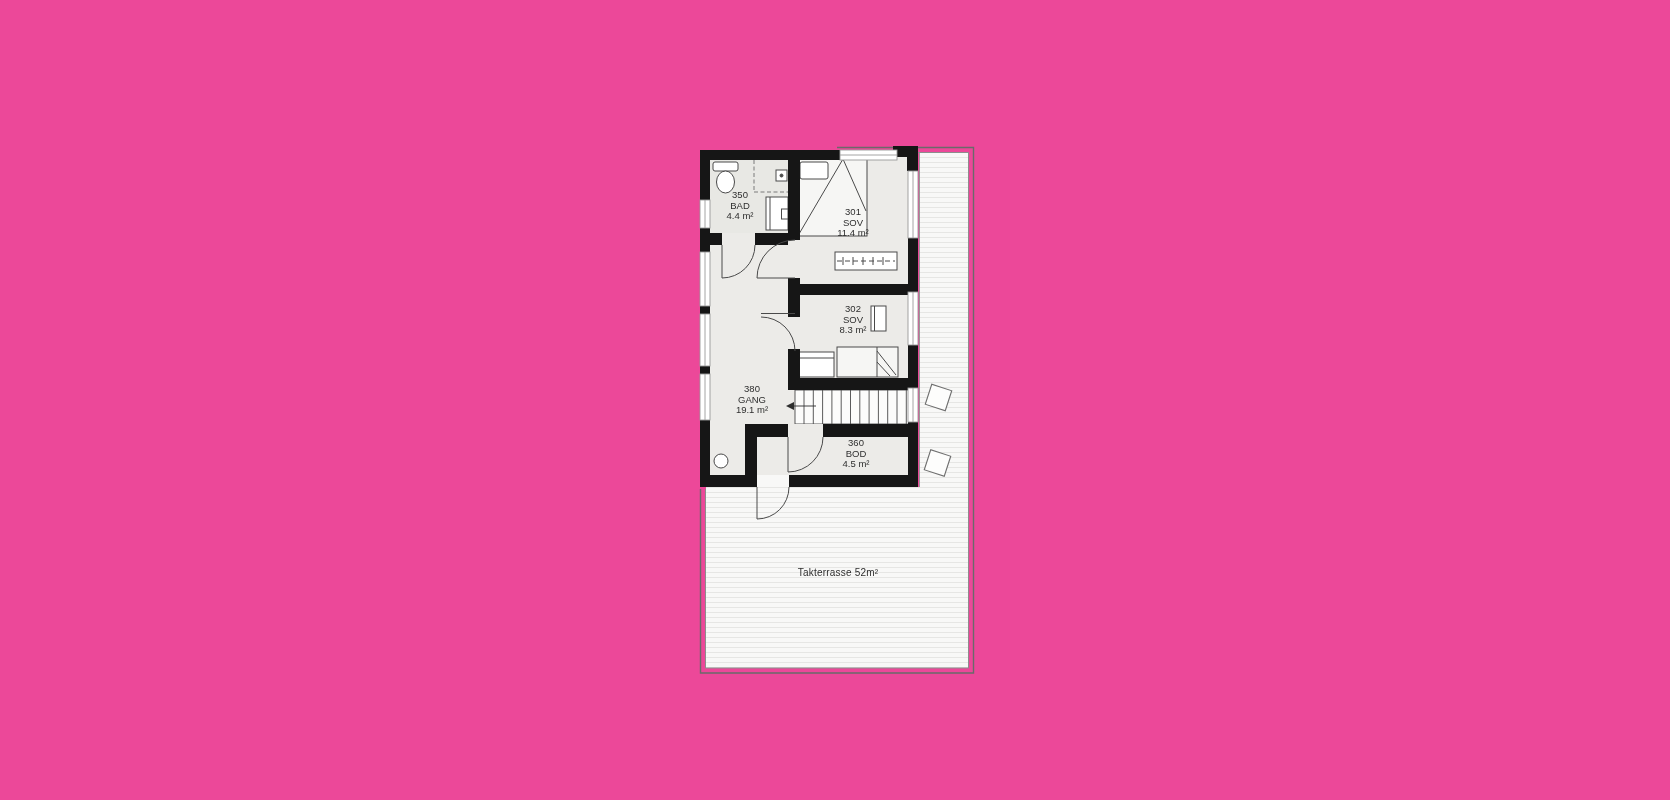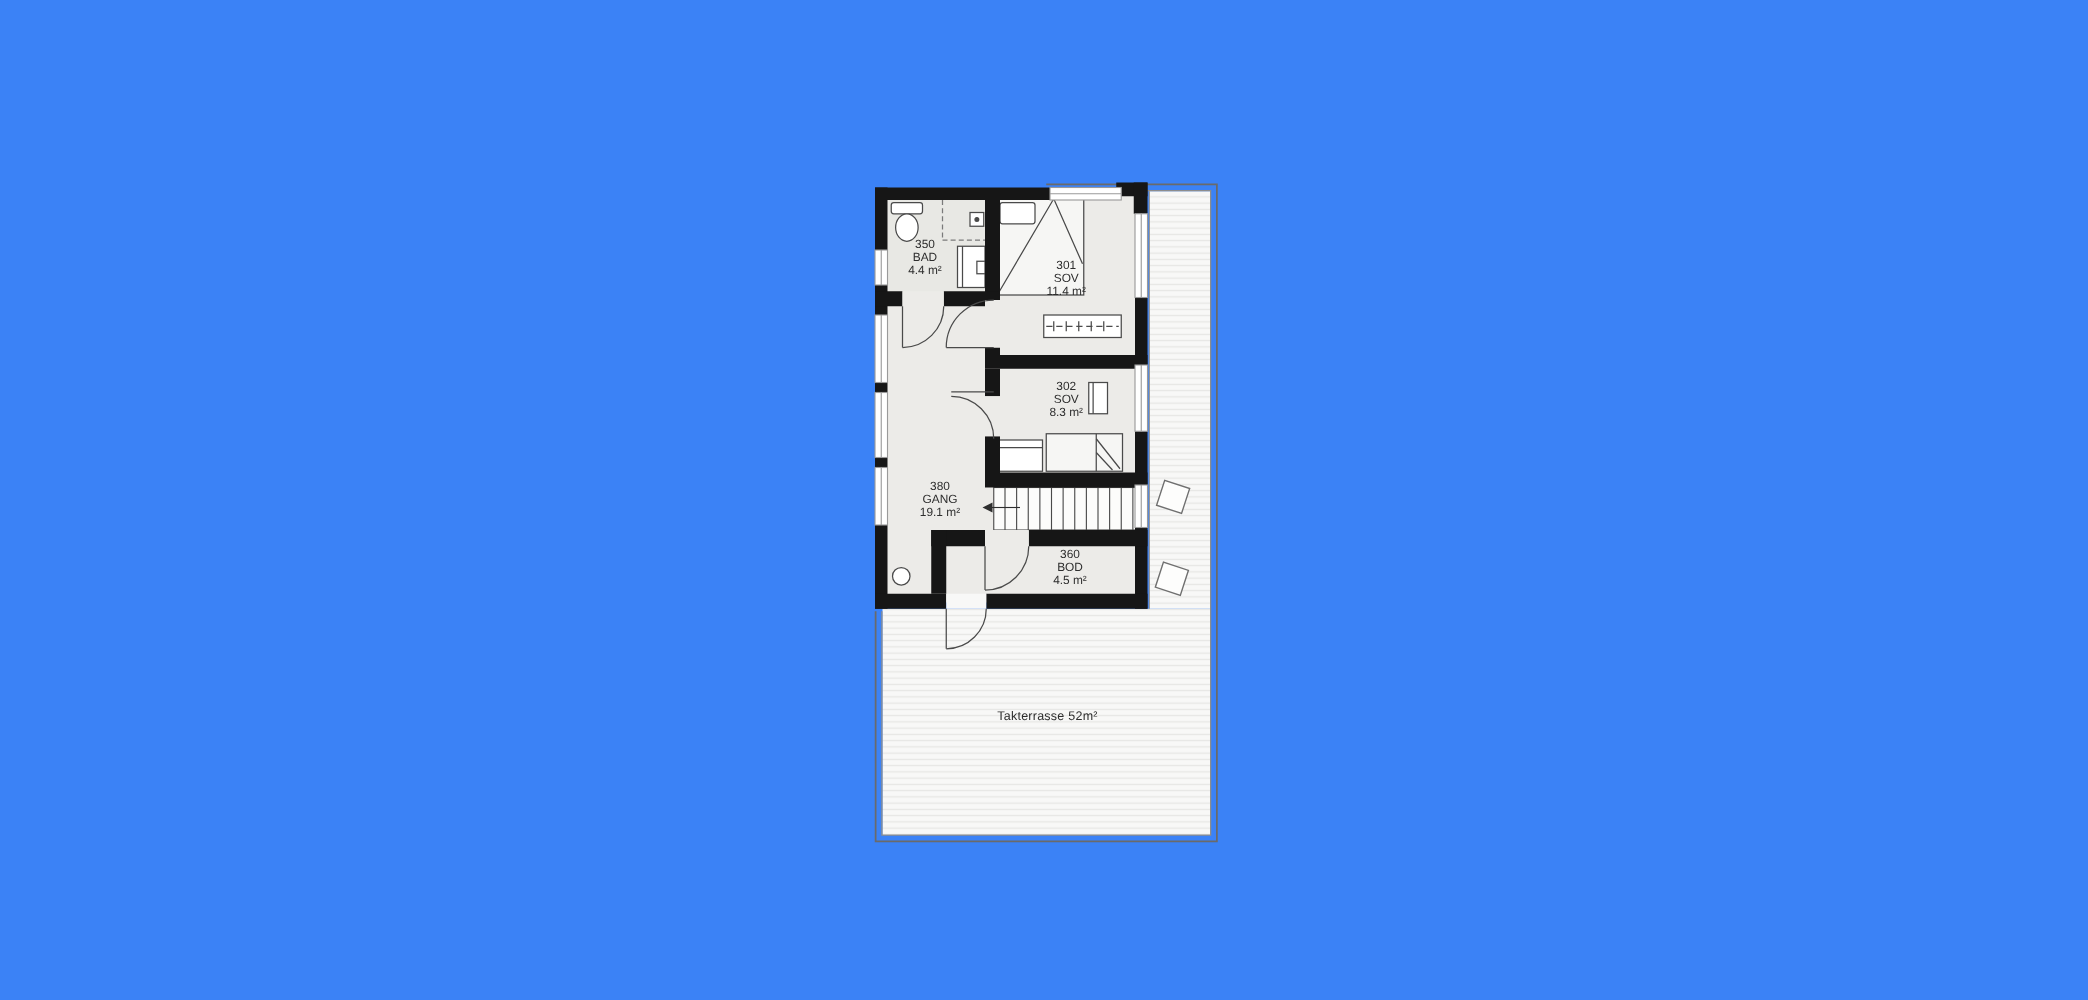--- a/index.html
+++ b/index.html
@@ -1,18 +1,18 @@
 <!DOCTYPE html>
 <html><head>
 <meta charset="utf-8">
 <style>
   html,body{margin:0;padding:0;background:#ffffff;}
   body{width:1670px;height:800px;position:relative;overflow:hidden;
        font-family:"Liberation Sans",sans-serif;}
-  .canvas{position:absolute;left:0;top:0;width:1670px;height:800px;background:#3b82f6;}
+  .canvas{position:absolute;left:0;top:0;width:1670px;height:800px;background:#ec4899;}
   .plan-wrap{position:absolute;left:688px;top:136px;width:304px;height:554px;}
   svg text{font-family:"Liberation Sans",sans-serif;fill:#2e2e2e;}
   .room-label{font-size:9.5px;text-anchor:middle;}
   .terrace-label{font-size:10px;text-anchor:middle;letter-spacing:.2px;}
 </style>
 </head>
 <body>
 
 <div class="canvas">
   <div class="plan-wrap">

